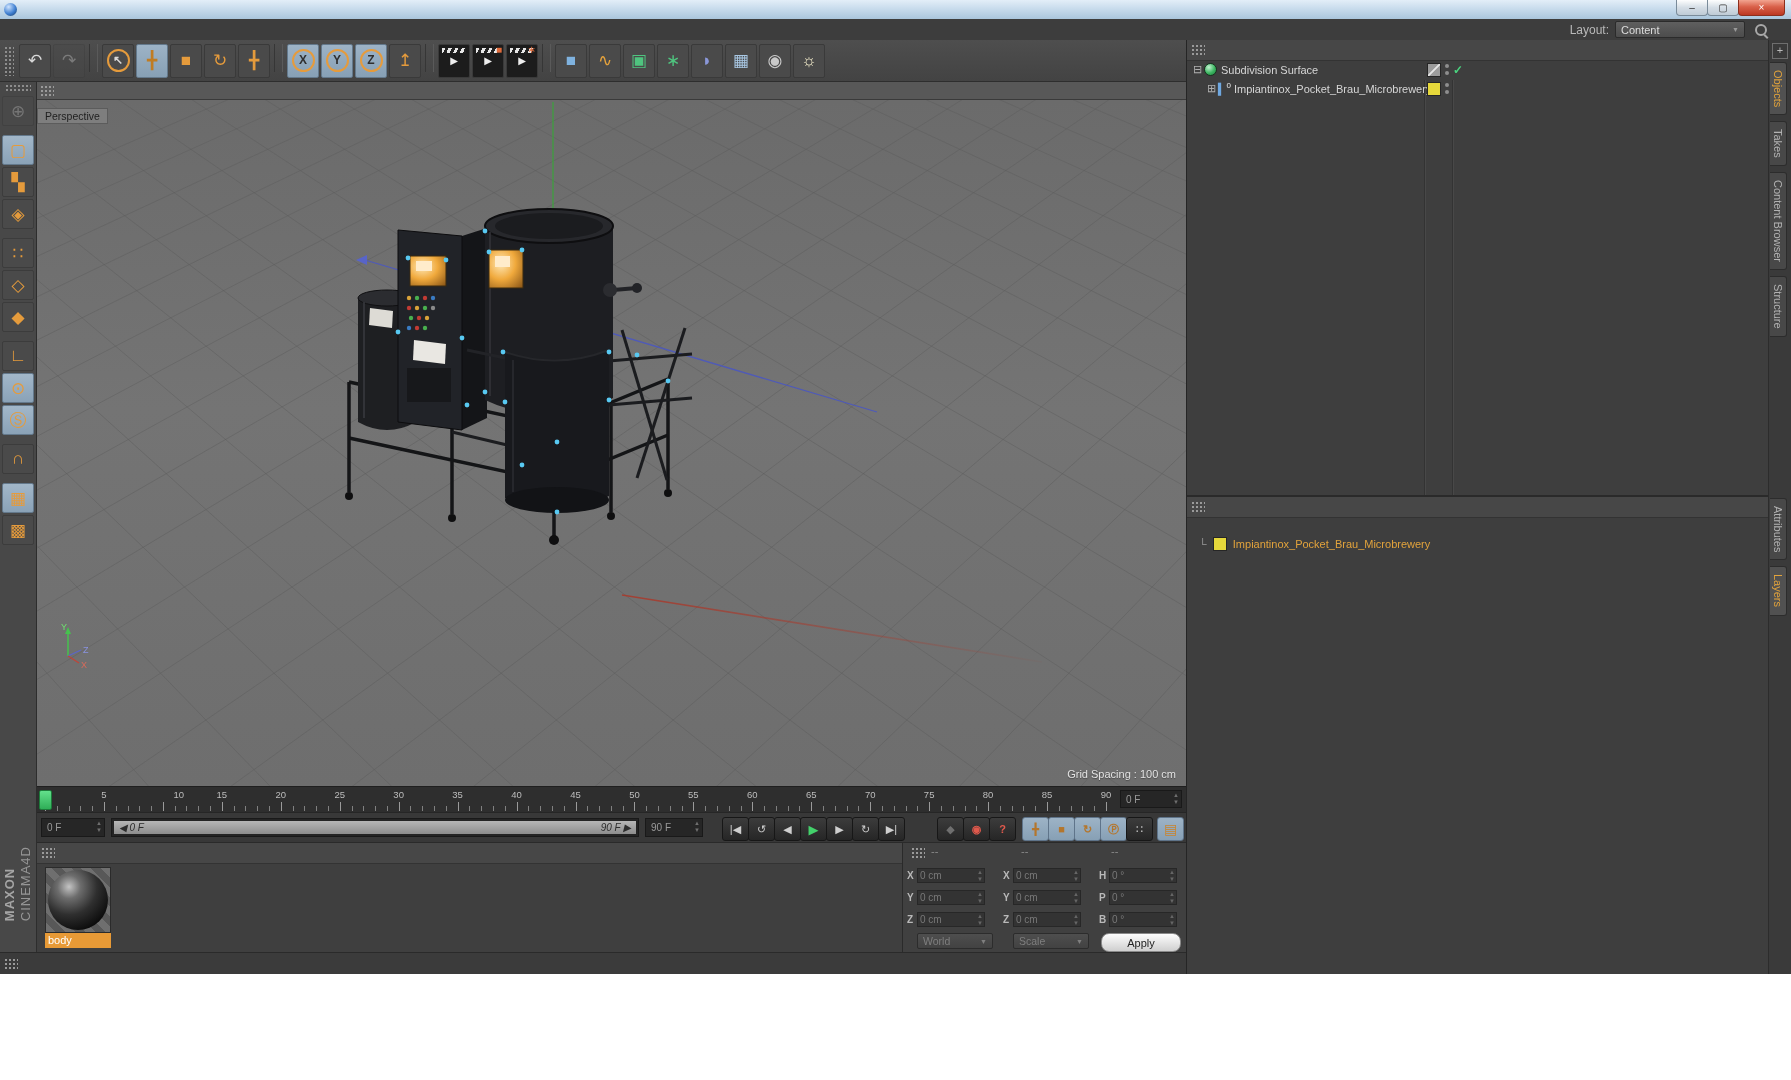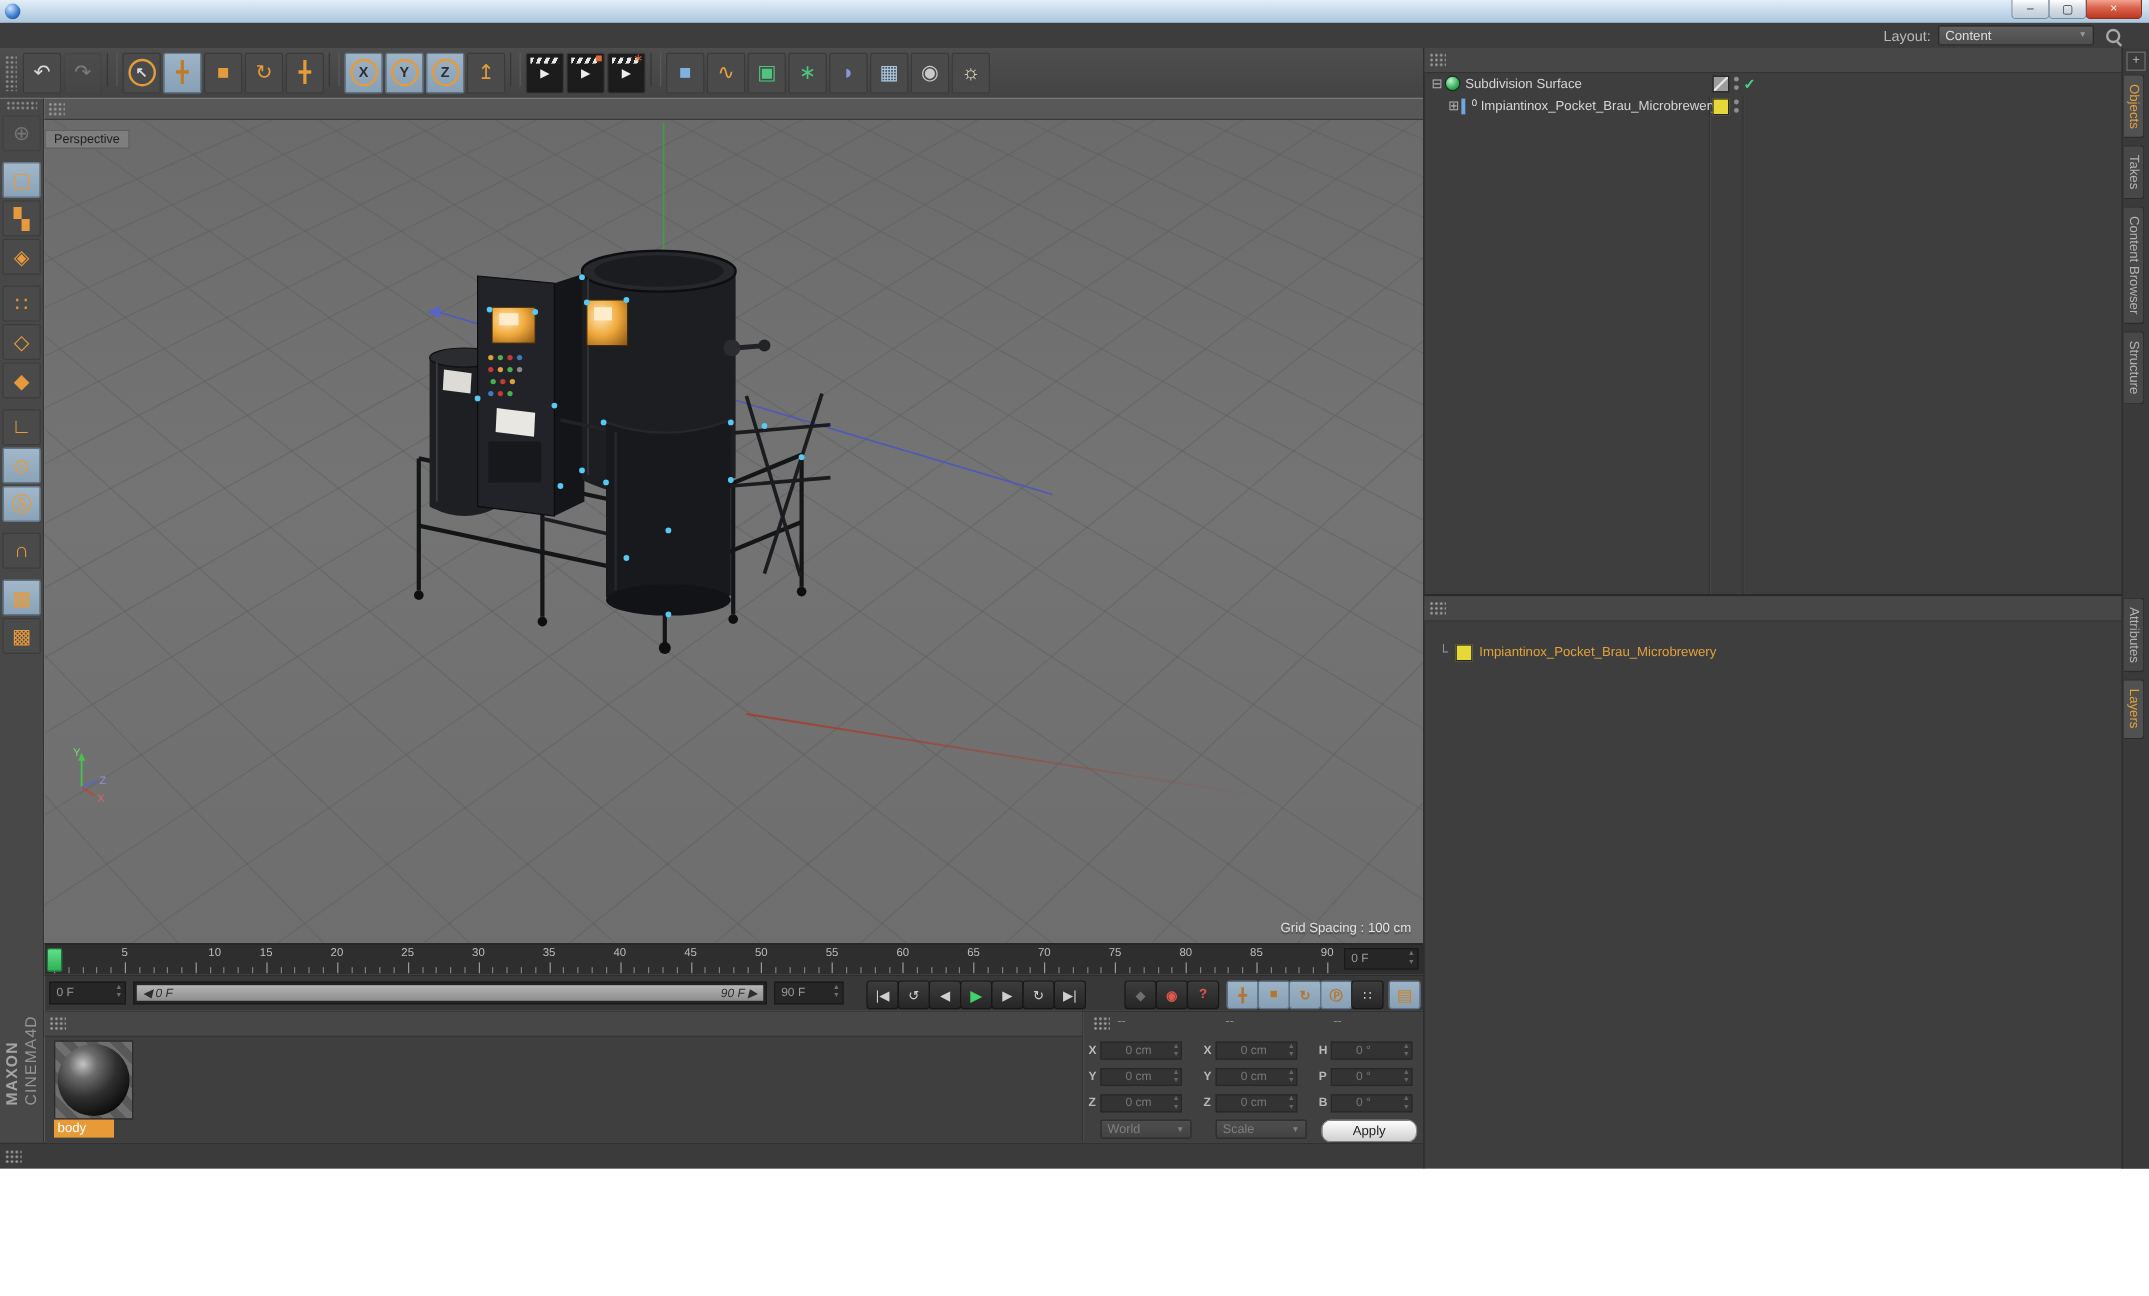--- a/index.html
+++ b/index.html
@@ -98,31 +98,31 @@
   .matmgr{left:37px;top:842px;width:866px;height:110px;background:#3f3f3f;border-top:1px solid #2a2a2a;
           border-right:1px solid #2a2a2a;box-sizing:border-box;}
   .pmenui{display:flex;align-items:center;height:20px;background:#474747;border-bottom:1px solid #333;
           color:#cdcdcd;font-size:11.5px;}
   .pmenui .mitem{padding:0 11px;}
   .pgrip{width:14px;height:12px;margin-left:4px;background-image:radial-gradient(#9a9a9a 1px,transparent 1.2px);background-size:4px 4px;}
   .mat-thumb{position:absolute;left:8px;top:24px;width:64px;height:64px;
              background:repeating-linear-gradient(45deg,#6f6f6f 0 7px,#585858 7px 14px);border:1px solid #2b2b2b;}
   .mat-thumb .sphere{position:absolute;inset:2px;border-radius:50%;
              background:radial-gradient(circle at 35% 28%,#c4c4c4,#6d6d6d 20%,#2f2f2f 48%,#0c0c0c 78%,#000);}
-  .mat-label{position:absolute;left:8px;top:90px;width:50px;height:15px;background:#e89a36;color:#fff;
+  .mat-label{position:absolute;left:8px;top:90px;width:66px;height:15px;background:#e89a36;color:#fff;
              font-size:11px;line-height:15px;padding-left:3px;box-sizing:border-box;}
 
   
   .coords{left:903px;top:842px;width:283px;height:110px;background:#404040;border-top:1px solid #2a2a2a;box-sizing:border-box;
           font-size:10.5px;color:#8f8f8f;}
   .chead{position:absolute;top:2px;font-size:11px;color:#8a8a8a;}
   .crow{position:absolute;height:16px;display:flex;align-items:center;}
   .clabel{width:10px;color:#b9b9b9;font-weight:bold;font-size:10px;}
   .cinput{width:68px;height:15px;background:#333;border:1px solid #272727;color:#787878;font-size:10px;
-          display:flex;align-items:center;padding:0 20px;box-sizing:border-box;position:relative;}
+          display:flex;align-items:center;padding:0 2px;box-sizing:border-box;position:relative;}
   .cinput .arr{position:absolute;right:1px;top:0;font-size:6px;line-height:7px;color:#666;}
   .cdd{position:absolute;width:76px;height:16px;background:linear-gradient(#4e4e4e,#424242);border:1px solid #2c2c2c;
        border-radius:2px;color:#7f7f7f;font-size:10.5px;display:flex;align-items:center;justify-content:space-between;
        padding:0 5px;box-sizing:border-box;}
   .applybtn{position:absolute;width:78px;height:17px;background:linear-gradient(#fdfdfd,#cfcfcf);border:1px solid #8a8a8a;
             border-radius:8px;color:#222;font-size:11px;display:flex;align-items:center;justify-content:center;}
 
   
   .statusbar{left:0;top:952px;width:1186px;height:22px;background:#3b3b3b;border-top:1px solid #2a2a2a;
              display:flex;align-items:center;color:#d2d2d2;font-size:11px;box-sizing:border-box;}

